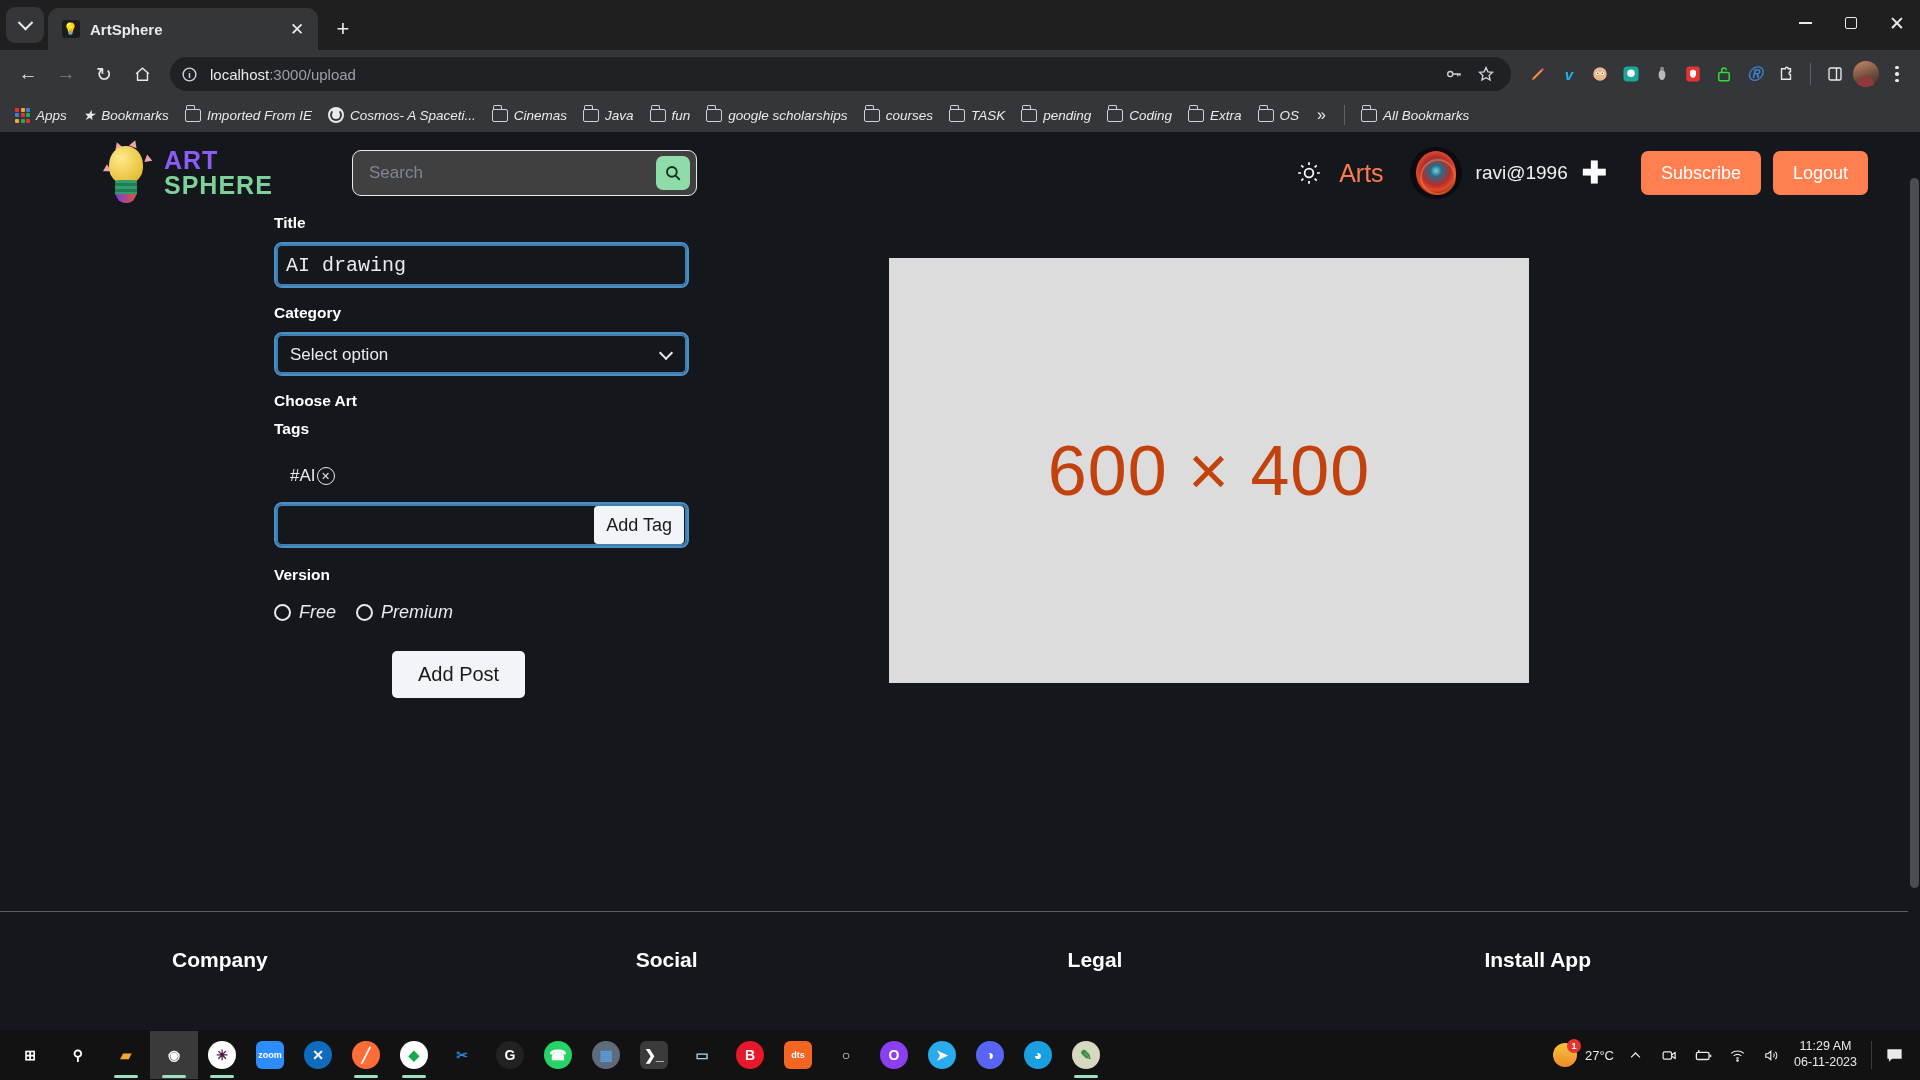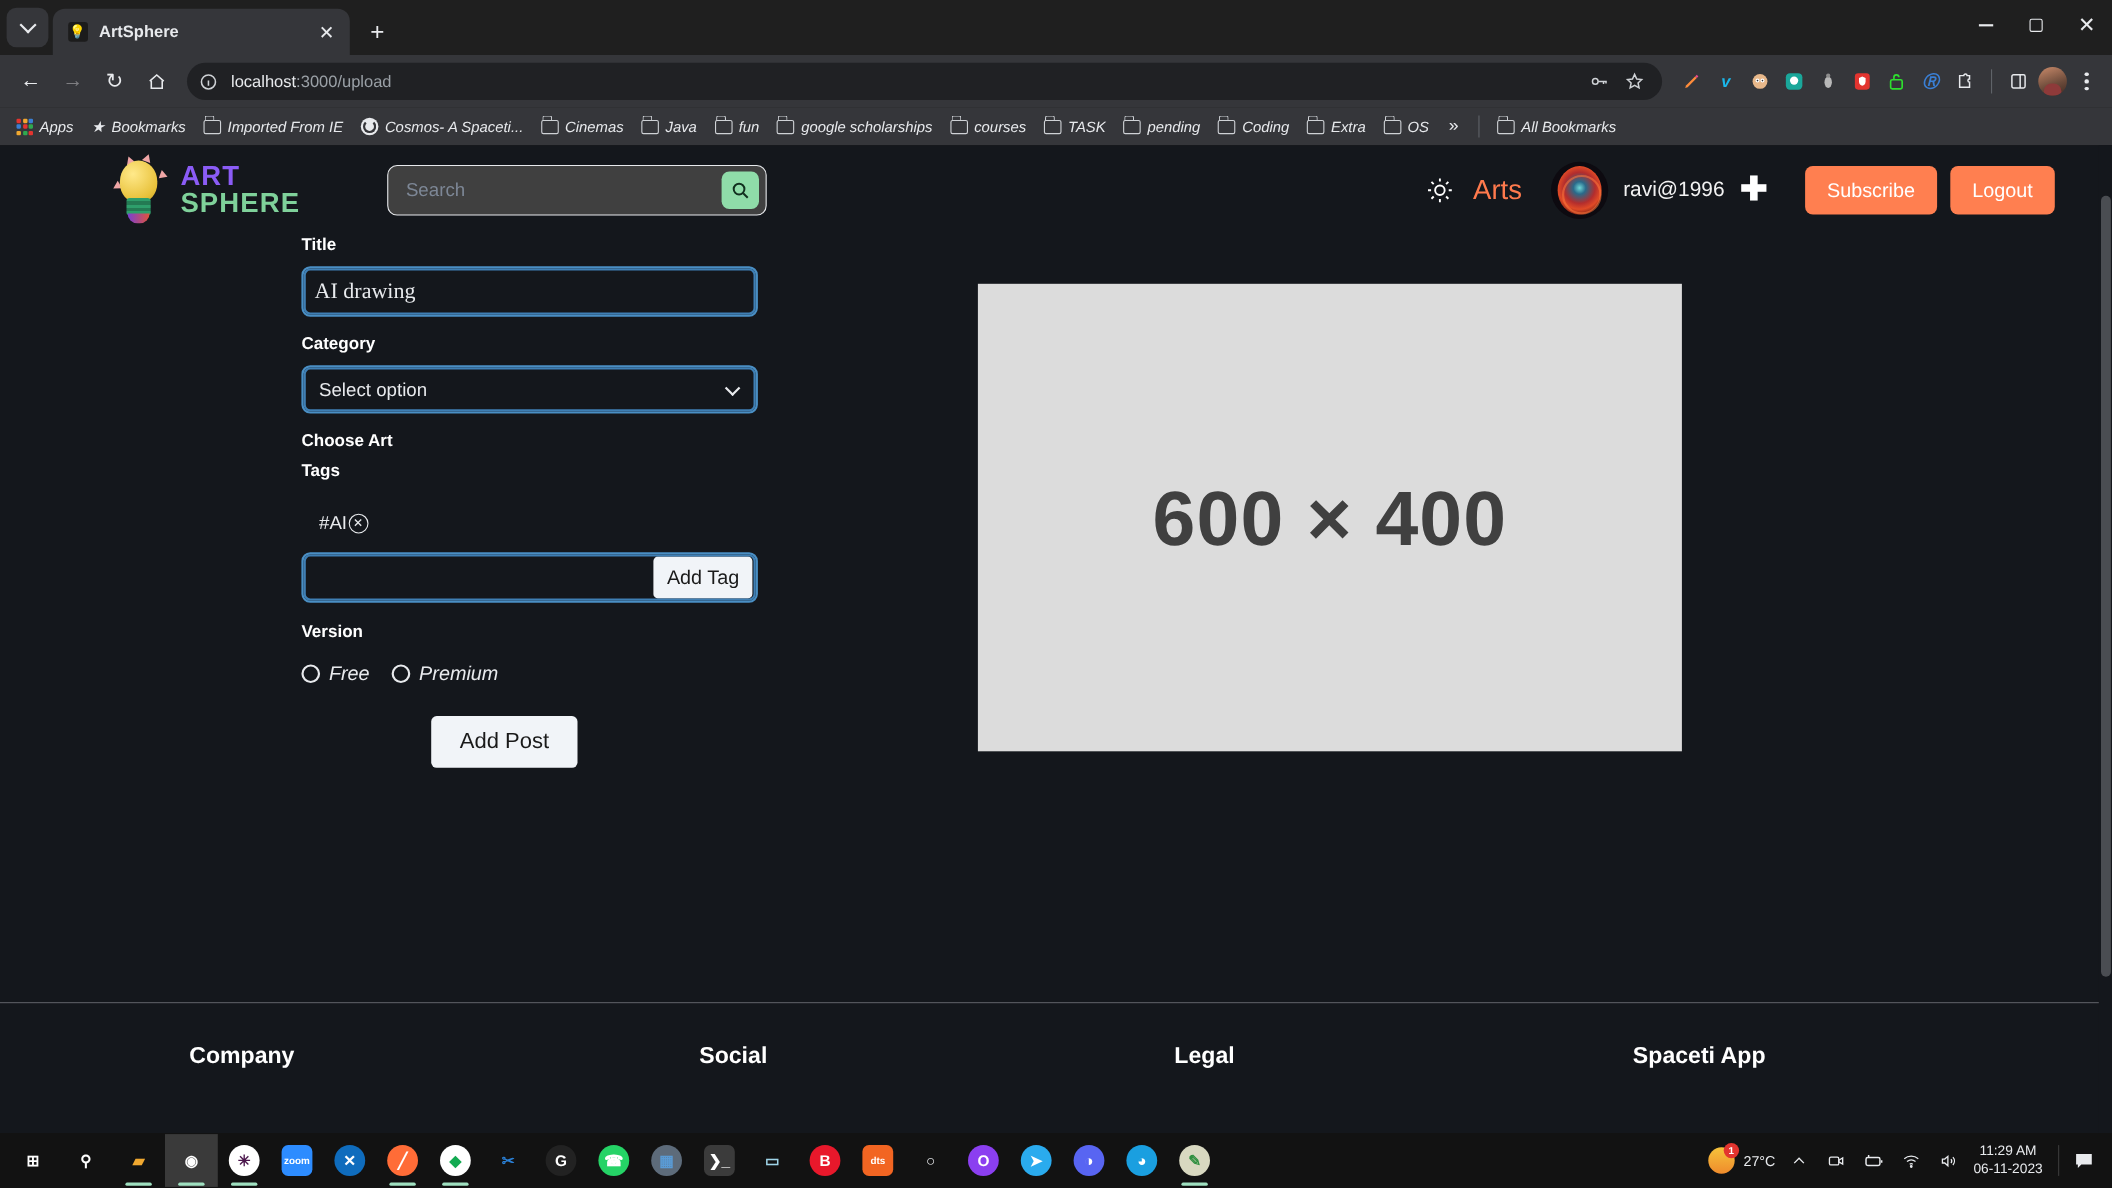--- a/index.html
+++ b/index.html
@@ -100,21 +100,21 @@
   .plus-btn { color: #ffffff; font-size: 30px; font-weight: 700; line-height: 1; margin-right: 22px; }
   .btn-orange { background: #ff7f50; color: #fff; border: none; border-radius: 7px; font-size: 18px; font-family: "Liberation Sans", sans-serif; height: 44px; padding: 0 20px; margin-left: 12px; }
 
   
   .content { display: flex; padding: 0 0 0 274px; gap: 0; }
   .form-col { width: 415px; }
   .flabel { color: #ffffff; font-size: 15.5px; font-weight: 700; margin-bottom: 10px; }
   .finput {
     width: 415px; height: 46px; background: #14171c; color: #e8eaed;
     border: 2px solid #4a8fc4; border-radius: 8px; outline: 2px solid #3f7fb4; outline-offset: -4px;
-    font-size: 20px; padding: 0 10px; font-family: Liberation Serif, serif;
+    font-size: 20px; padding: 0 10px; font-family: Liberation Mono, monospace;
   }
   .field-gap { margin-bottom: 16px; }
   .selectwrap { position: relative; width: 415px; }
   .fselect {
     width: 415px; height: 44px; background: #14171c; color: #e8eaed;
     border: 2px solid #4a8fc4; border-radius: 8px; outline: 2px solid #3f7fb4; outline-offset: -4px;
     font-size: 17px; padding: 0 14px; appearance: none; font-family: "Liberation Sans", sans-serif;
   }
   .sel-chev { position: absolute; right: 18px; top: 16px; width: 10px; height: 10px; border-right: 2px solid #e8eaed; border-bottom: 2px solid #e8eaed; transform: rotate(45deg); pointer-events: none; }
   .filewrap {
@@ -132,21 +132,21 @@
   }
   .tagin-wrap input { flex: 1; background: transparent; border: none; outline: none; color: #e8eaed; font-size: 17px; padding: 0 12px; height: 100%; font-family: "Liberation Sans", sans-serif; }
   .addtag-btn { background: #f1f4f8; color: #1a1a1a; border: none; font-size: 18px; height: 38px; padding: 0 12px; border-radius: 4px; margin-right: 3px; font-family: "Liberation Sans", sans-serif; }
   .radio-row { display: flex; align-items: center; gap: 8px; margin-top: 18px; font-style: italic; }
   .radio { width: 17px; height: 17px; border-radius: 50%; border: 2px solid #e8eaed; display: inline-block; }
   .radio-label { color: #e8eaed; font-size: 18px; margin-right: 12px; }
   .addpost-btn { background: #f1f4f8; color: #1a1a1a; border: none; font-size: 20px; padding: 12px 26px; border-radius: 5px; display: block; margin: 28px auto 0 118px; font-family: "Liberation Sans", sans-serif; }
 
   .preview-col { margin-left: 200px; padding-top: 44px; }
   .preview-box { width: 640px; height: 425px; background: #dcdcdc; display: flex; align-items: center; justify-content: center; }
-  .preview-text { font-size: 70px; color: #404040; font-weight: 700; letter-spacing: 1px; }
+  .preview-text { font-size: 70px; color: #c2410c; font-weight: 400; letter-spacing: 1px; }
 
   .footer-divider { position: absolute; left: 0; right: 0; bottom: 118px; height: 1.5px; background: #5a5d63; }
   .site-footer { position: absolute; left: 0; right: 0; bottom: 0; height: 118px; padding: 36px 0 0 0; display: flex; }
   .fcol { color: #ffffff; font-size: 21px; font-weight: 700; }
   .fcol.c1 { margin-left: 172px; }
   .fcol.c2 { margin-left: 368px; }
   .fcol.c3 { margin-left: 370px; }
   .fcol.c4 { margin-left: 362px; }
 
   .scrollbar { position: absolute; right: 0; top: 0; width: 12px; bottom: 0; background: #14171c; }
@@ -450,21 +450,21 @@
           <span class="preview-text">600 × 400</span>
         </div>
       </div>
     </div>
 
     <div class="footer-divider"></div>
     <div class="site-footer">
       <div class="fcol c1">Company</div>
       <div class="fcol c2">Social</div>
       <div class="fcol c3">Legal</div>
-      <div class="fcol c4">Spaceti App</div>
+      <div class="fcol c4">Install App</div>
     </div>
 
     <div class="scrollbar">
       <div class="scroll-thumb"></div>
     </div>
   </div>
 </div>
 
 <div class="taskbar">
   <div id="taskbar-items" style="display:flex;align-items:center">

